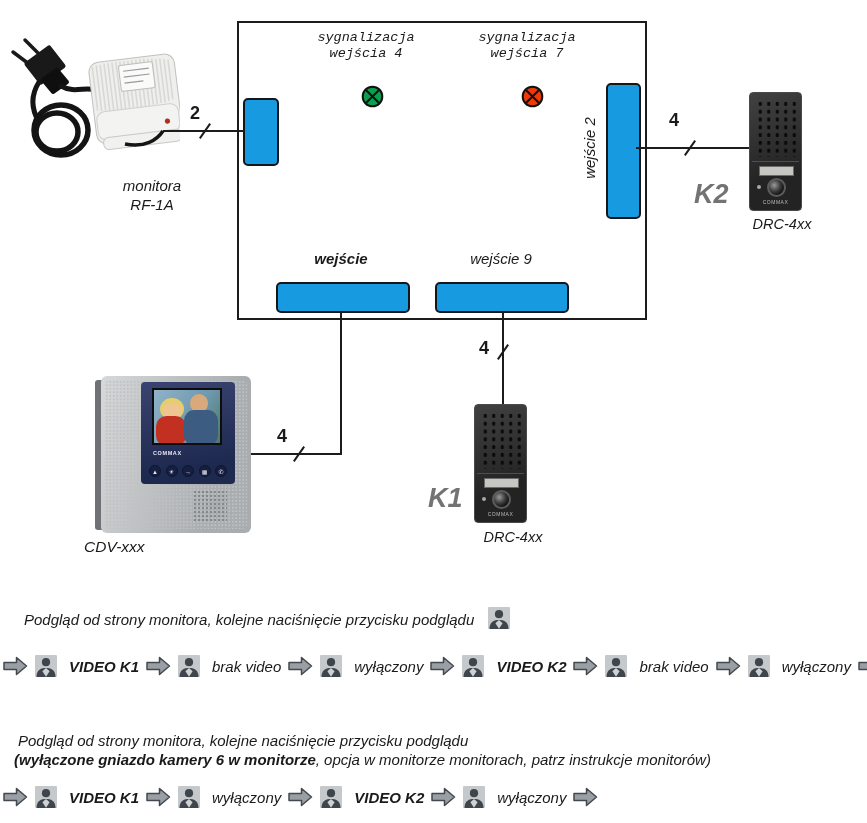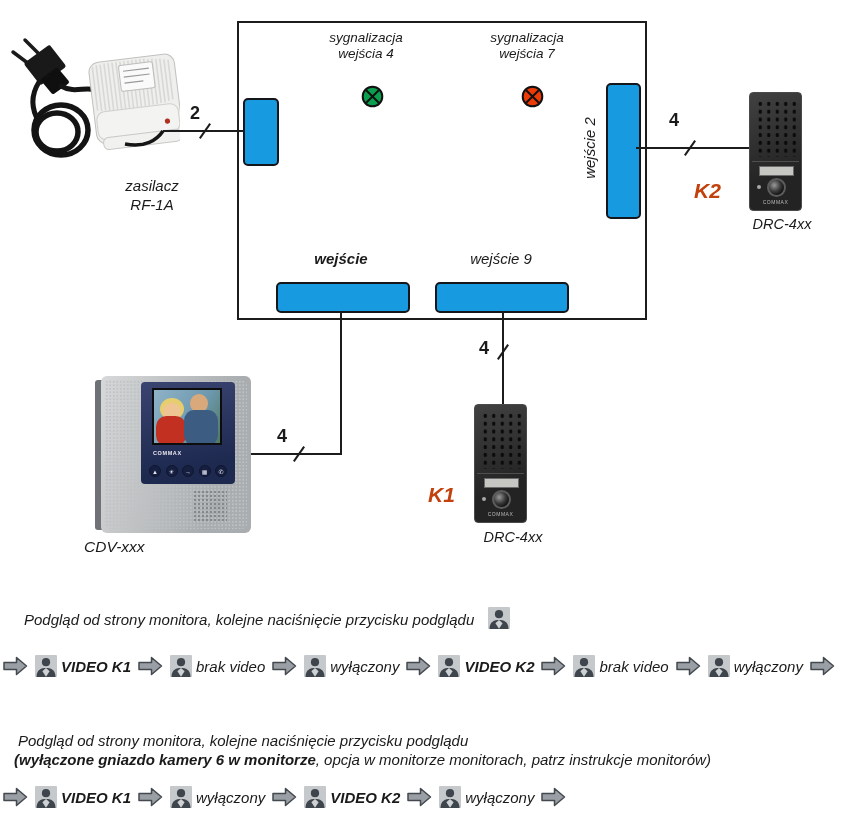--- a/index.html
+++ b/index.html
@@ -3,32 +3,32 @@
 <meta charset="utf-8">
 <style>
   html,body{margin:0;padding:0;background:#fff;}
   #page{position:relative;width:867px;height:823px;background:#fff;overflow:hidden;
         font-family:"Liberation Sans",sans-serif;color:#1a1a1a;}
   .abs{position:absolute;}
   .it{font-style:italic;}
   
   .kam-box{left:237px;top:21px;width:406px;height:295px;border:2px solid #1c1c1c;background:#fff;}
   .kam-title{left:237px;top:156px;width:410px;text-align:center;font-size:27px;letter-spacing:.5px;}
-  .led-label{width:150px;font-size:13.5px;line-height:1.18;text-align:center;font-style:italic;}
+  .led-label{width:150px;font-size:13.5px;line-height:1.18;text-align:center;font-style:italic;font-family:Liberation Mono, monospace;}
   
   .port{background:#189ae0;border:2px solid #15161a;border-radius:5px;}
   .port-lbl{font-size:15px;font-style:italic;text-align:center;}
   .rot90{transform:rotate(-90deg);}
   
   .wire{background:#1c1c1c;}
   .slash{width:18px;height:2px;background:#1c1c1c;transform:rotate(-55deg);}
   .qty{font-size:18px;font-weight:bold;}
   
   .dev-lbl{font-size:14.5px;font-style:italic;text-align:center;}
-  .tag{font-size:21px;font-weight:bold;font-style:italic;color:#c2410c;}
+  .tag{font-size:27px;font-weight:bold;font-style:italic;color:#737373;}
   
   .camera{width:53px;height:119px;border-radius:4px;background:linear-gradient(160deg,#414141,#232323 70%);
           border:1px solid #4a4a4a;box-sizing:border-box;}
   .cam-grille{position:absolute;left:6px;top:7px;width:41px;height:57px;
           background:radial-gradient(circle,#0a0a0a 1.7px,rgba(0,0,0,0) 2px);
           background-size:8.5px 7.8px;}
   .cam-div{position:absolute;left:2px;top:68px;width:47px;height:1px;background:#4e4e4e;}
   .cam-slit{position:absolute;left:9px;top:73px;width:33px;height:8px;background:#c6c6c3;border:1px solid #6b6b6b;}
   .cam-led{position:absolute;left:7px;top:92px;width:4px;height:4px;border-radius:50%;background:#a8a8a8;}
   .cam-lens{position:absolute;left:17px;top:85px;width:19px;height:19px;border-radius:50%;
@@ -49,21 +49,21 @@
   .ph{position:absolute;border-radius:50%;}
   .mon-brand{position:absolute;left:12px;top:68px;font-size:5.5px;color:#e8e8ee;letter-spacing:.6px;font-weight:bold;}
   .mon-btns{position:absolute;left:8px;top:83px;width:80px;display:flex;gap:4.5px;}
   .mon-btn{width:12px;height:12px;border-radius:50%;background:#161f40;border:1px solid #0e1630;
         color:#e8e8f2;font-size:6px;line-height:12px;text-align:center;box-sizing:border-box;}
   .mon-grille{position:absolute;left:98px;top:118px;width:34px;height:32px;
         background:radial-gradient(circle,#85888b 1px,rgba(0,0,0,0) 1.2px);background-size:4px 4px;}
   
   .intro{font-size:15px;font-style:italic;display:flex;align-items:center;gap:14px;}
   .seq-row{display:flex;align-items:center;gap:7px;}
-  .seq-item{display:flex;align-items:center;gap:4px;}
+  .seq-item{display:flex;align-items:center;gap:12px;}
   .seq-label{font-size:15px;font-style:italic;white-space:nowrap;}
   .seq-label.b{font-weight:bold;}
   .b{font-weight:bold;}
 </style>
 </head>
 <body>
 
 <div id="page">
 
   <svg class="abs" style="left:5px;top:28px;" width="175" height="148" viewBox="0 0 175 148">
@@ -83,21 +83,21 @@
       <path d="M92 34V78 M96 33V79 M100 33V79 M104 32V80 M108 32V80 M112 32V80 M116 32V80 M120 32V80 M124 32V80 M128 32V80 M132 32V80 M136 32V80 M140 32V80 M144 32V80 M148 33V79 M152 33V79 M156 34V78 M160 34V78 M164 35V77 M168 36V76" stroke="#d8d8d6" stroke-width="1.6"></path>
       <rect x="118" y="36" width="34" height="26" rx="2" fill="#fafafa" stroke="#bdbdbb"></rect>
       <path d="M122 42H148 M122 48H148 M122 54H141" stroke="#9a9a98" stroke-width="1.2"></path>
       <rect x="90" y="80" width="82" height="28" rx="8" fill="#f3f3f1" stroke="#d0d0ce"></rect>
       <circle cx="160" cy="97" r="2.6" fill="#b03020"></circle>
       <rect x="94" y="106" width="78" height="12" rx="5" fill="#f1f1ef" stroke="#c8c8c6"></rect>
     </g>
     <path d="M120,116 C140,120 152,112 158,103" stroke="#151515" stroke-width="3.5" fill="none"></path>
   </svg>
   <div class="abs dev-lbl" style="left:92px;top:177px;width:120px;line-height:1.25;font-size:15px;">
-    <div>zasilacz</div>
+    <div>monitora</div>
     <div>RF-1A</div>
   </div>
 
   <div class="abs kam-box"></div>
 
   <div class="abs led-label" style="left:291px;top:30px;">
     <div>sygnalizacja</div>
     <div>wejścia 4</div>
   </div>
   <div class="abs led-label" style="left:452px;top:30px;">

